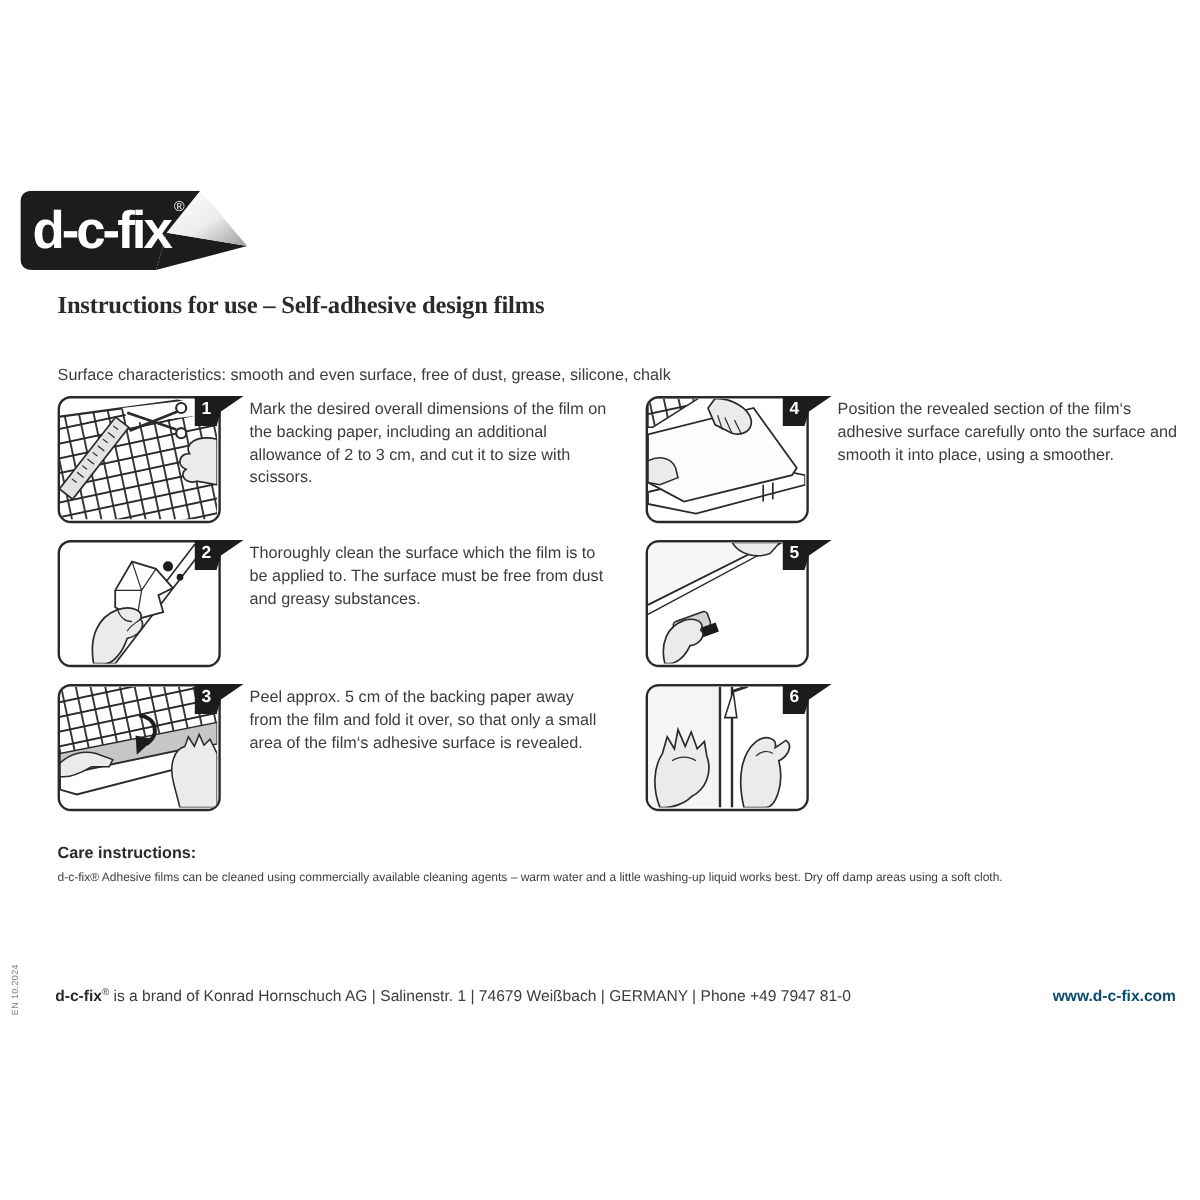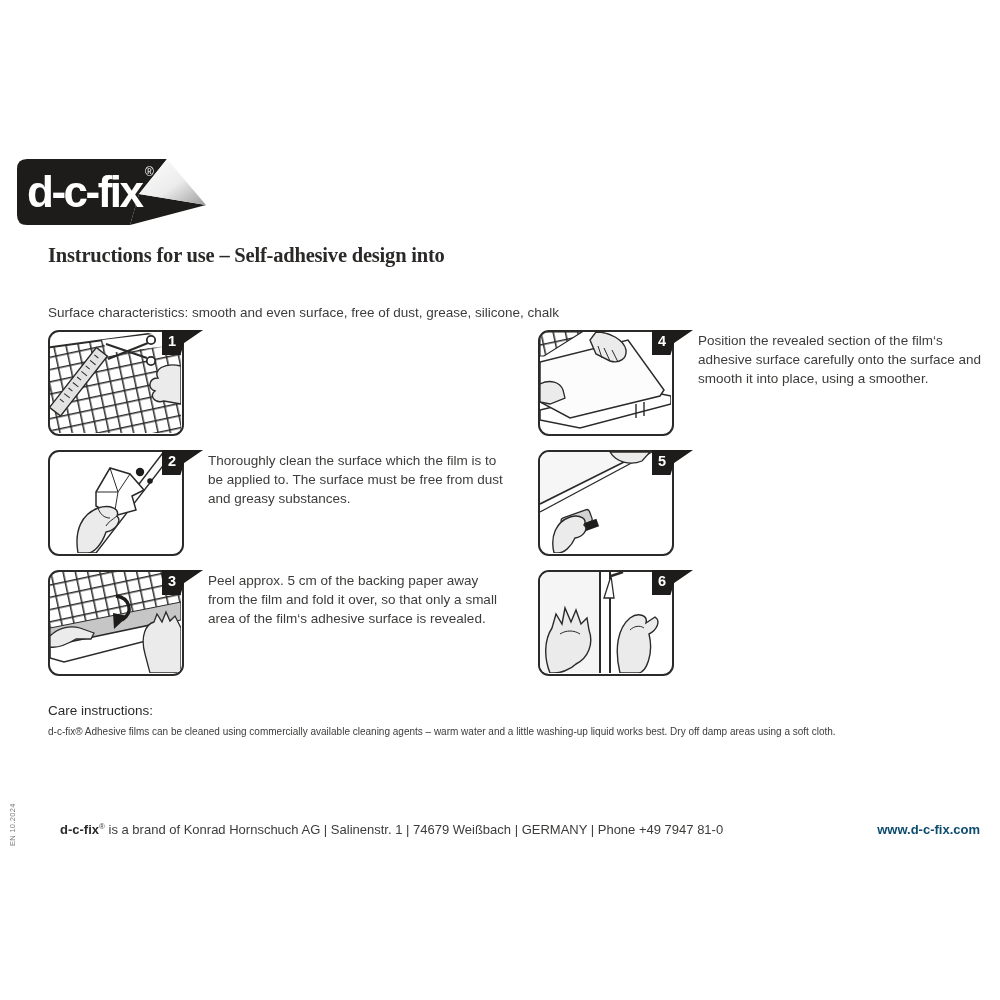--- a/index.html
+++ b/index.html
@@ -27,23 +27,23 @@
   .illu svg{display:block;width:131px;height:101px;}
   .badge{
     position:absolute;top:0;right:-19px;width:41px;height:25px;background:#1d1c1a;
     clip-path:polygon(0 0,100% 0,54% 52%,45% 100%,0 100%);
   }
   .badge span{
     display:block;color:#fff;font-weight:bold;font-size:14.5px;line-height:23px;padding-left:6px;
   }
   .step-text{margin:1px 0 0;font-size:13.5px;line-height:19px;color:#3c3c3b;}
   
-  .care-heading{position:absolute;left:48px;top:703px;margin:0;font-size:13.5px;font-weight:normal;color:#2b2a29;}
+  .care-heading{position:absolute;left:48px;top:703px;margin:0;font-size:13.5px;font-weight:bold;color:#2b2a29;}
   .care-body{position:absolute;left:48px;top:722px;margin:0;width:938px;font-size:10px;line-height:19px;}
-  .footer-left{position:absolute;left:60px;top:822px;margin:0;font-size:13px;color:#3c3c3b;}
+  .footer-left{position:absolute;left:46px;top:822px;margin:0;font-size:13px;color:#3c3c3b;}
   .footer-left b{color:#2b2a29;}
   .footer-left sup{font-size:8px;}
   .footer-right{position:absolute;right:20px;top:822px;margin:0;font-size:13px;font-weight:bold;color:#0c4a6e;}
   .edition{
     position:absolute;left:8px;top:846px;transform-origin:0 0;transform:rotate(-90deg);
     font-size:7.5px;color:#7d7d7d;letter-spacing:0.3px;white-space:nowrap;
   }
 </style>
 </head>
 <body>
@@ -58,21 +58,21 @@
       </linearGradient>
     </defs>
     <path d="M10 0 H150 L122 35 L113 66 H10 Q0 66 0 56 V10 Q0 0 10 0 Z" fill="#1d1c1a"></path>
     <path d="M122 35 L189 46 L113 66 Z" fill="#1d1c1a"></path>
     <path d="M150 0 L189 46 L122 35 Z" fill="url(#foldGrad)"></path>
     <text x="10" y="48" font-size="44" font-weight="bold" letter-spacing="-2.5" fill="#ffffff" font-family="&quot;Liberation Sans&quot;,&quot;DejaVu Sans&quot;,sans-serif">d-c-fix</text>
     <text x="128" y="17" font-size="12" fill="#ffffff" font-family="&quot;Liberation Sans&quot;,&quot;DejaVu Sans&quot;,sans-serif">®</text>
   </svg>
 </div>
 
-<h1 class="page-title">Instructions for use – Self-adhesive design into</h1>
+<h1 class="page-title">Instructions for use – Self-adhesive design films</h1>
 <p class="surface-note">Surface characteristics: smooth and even surface, free of dust, grease, silicone, chalk</p>
 
 <section class="step" style="left:48px;top:330px;">
   <div class="fig">
     <div class="illu">
       <svg viewBox="0 0 131 101">
         <defs>
           <pattern id="g1" width="12" height="12" patternUnits="userSpaceOnUse" patternTransform="rotate(-12)">
             <path d="M0 0.8 H12 M0.8 0 V12" stroke="#2b2a29" stroke-width="1.5" fill="none"></path>
           </pattern>
@@ -93,20 +93,21 @@
         </g>
         <g>
           <path d="M131 34 C114 30 103 38 108 46 C99 46 97 56 105 59 C99 63 104 72 114 69 L131 72 Z" fill="#ebebeb" stroke="#2b2a29" stroke-width="1.4"></path>
         </g>
       </svg>
     </div>
     <div class="badge">
         <span>1</span>
       </div>
   </div>
+  <p class="step-text" style="width:300px">Mark the desired overall dimensions of the film on the backing paper, including an additional allowance of 2 to 3 cm, and cut it to size with scissors.</p>
 </section>
 
 <section class="step" style="left:48px;top:450px;">
   <div class="fig">
     <div class="illu">
       <svg viewBox="0 0 131 101">
         <g>
           <polygon points="112,2 119,6 46,101 38,101 40,96" fill="#fafafa" stroke="#2b2a29" stroke-width="1.4"></polygon>
         </g>
         <g>

